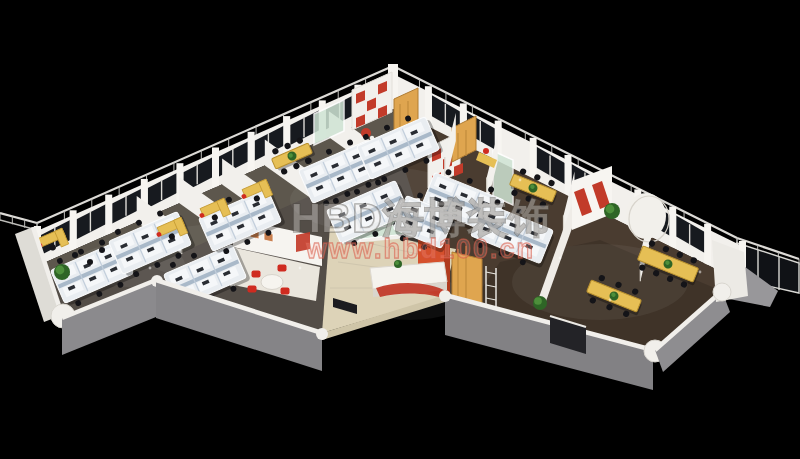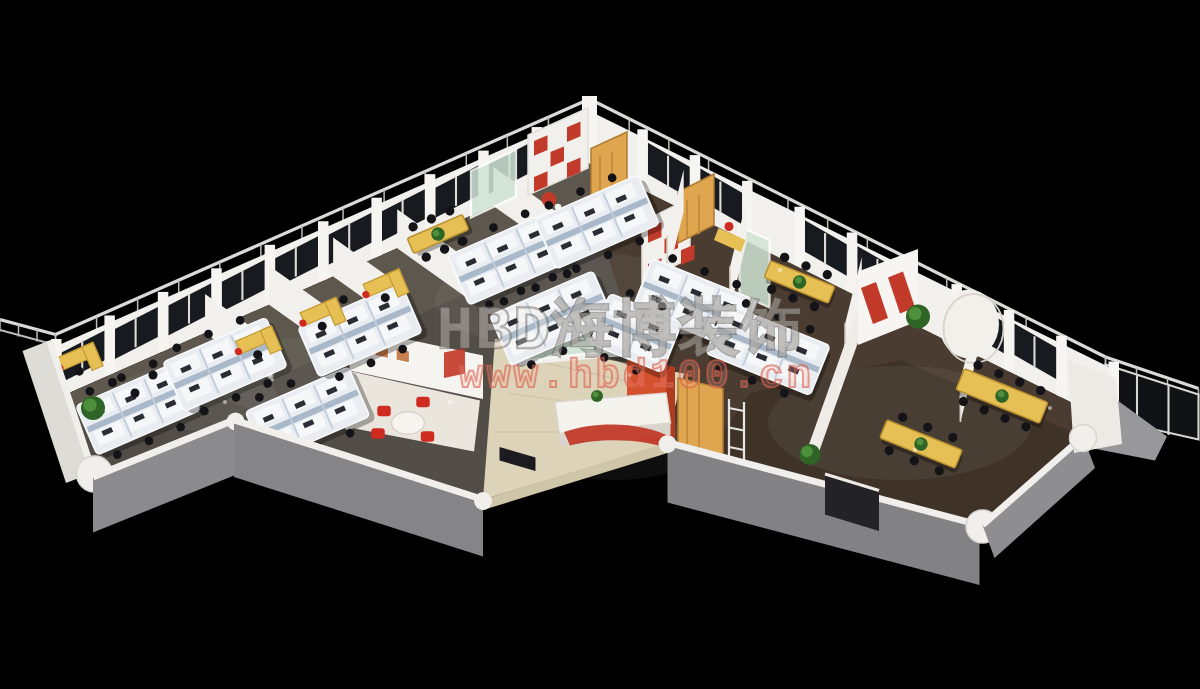--- a/index.html
+++ b/index.html
@@ -1,17 +1,17 @@
 <!DOCTYPE html>
 <html><head>
 <meta charset="utf-8">
 <style>
   html,body{margin:0;padding:0;background:#000;}
   .stage{position:relative;width:800px;height:459px;background:#000;overflow:hidden;
-         font-family:Liberation Mono, monospace;}
+         font-family:Liberation Sans, sans-serif;}
   svg{position:absolute;left:0;top:0;}
   text.wm-brand{font-weight:bold;font-size:41px;letter-spacing:1px;
     fill:rgba(242,240,236,0.33);stroke:rgba(75,70,64,0.45);stroke-width:1.6px;paint-order:stroke;}
   text.wm-url{font-weight:bold;font-size:27px;letter-spacing:2px;
     fill:rgba(255,168,155,0.22);stroke:rgba(212,84,66,0.58);stroke-width:1.3px;paint-order:stroke;}
 </style>
 </head>
 <body>
 
 <div class="stage">

